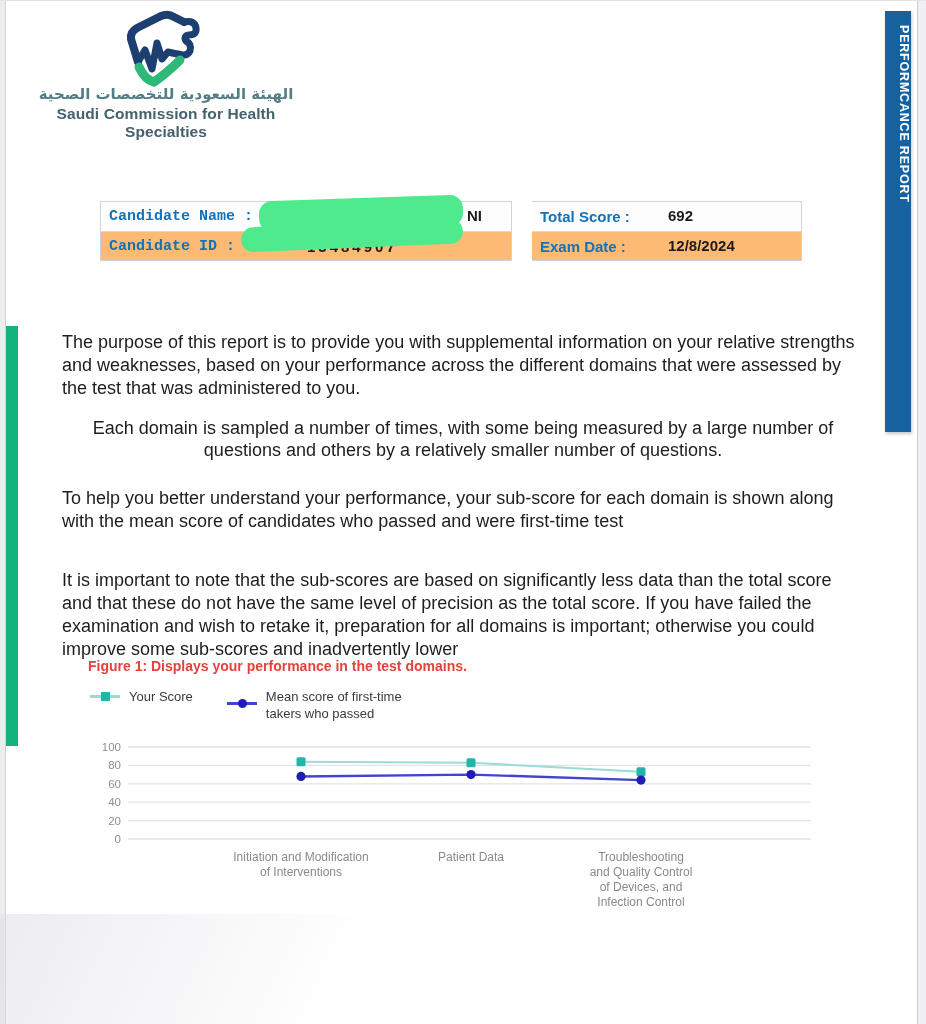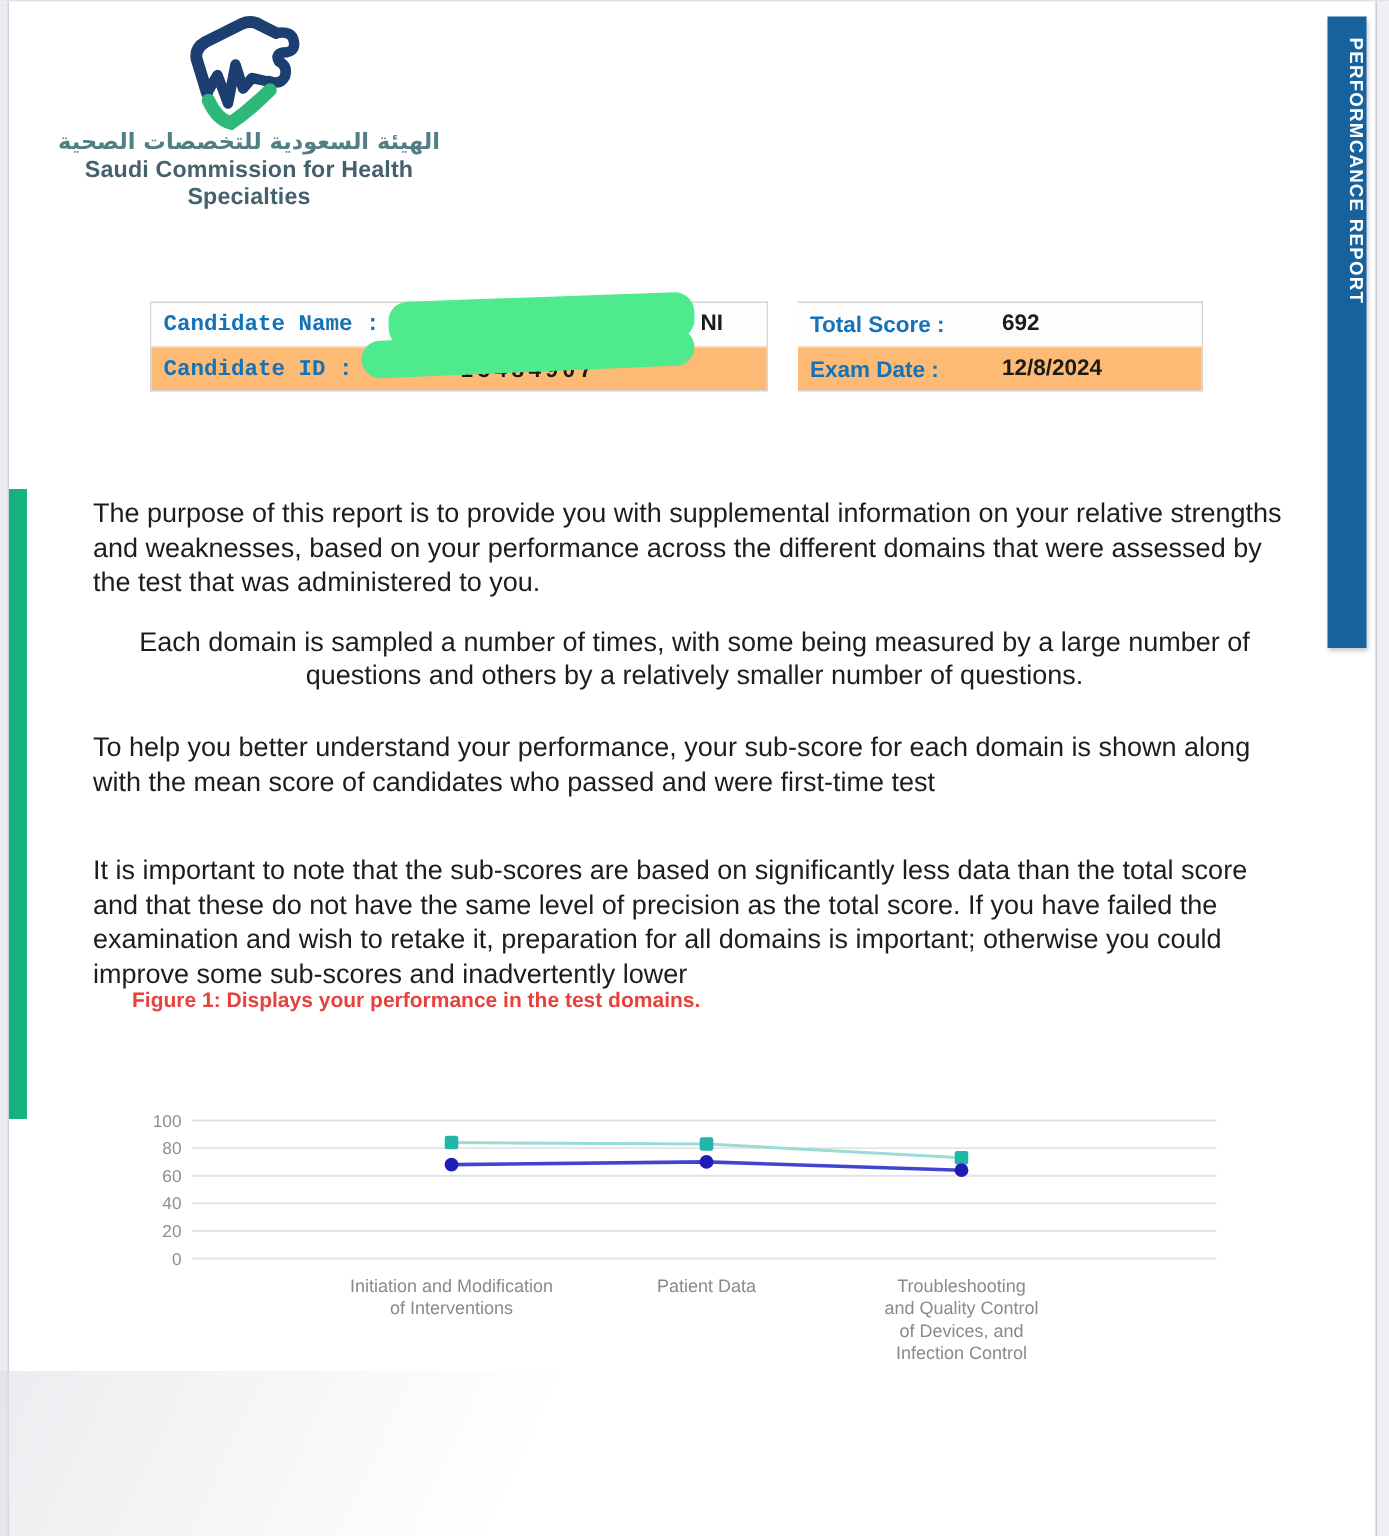--- a/index.html
+++ b/index.html
@@ -140,20 +140,39 @@
 
   <div class="body-text">
     <p class="p1">The purpose of this report is to provide you with supplemental information on your relative strengths and weaknesses, based on your performance across the different domains that were assessed by the test that was administered to you.</p>
     <p class="p2">Each domain is sampled a number of times, with some being measured by a large number of questions and others by a relatively smaller number of questions.</p>
     <p class="p3">To help you better understand your performance, your sub-score for each domain is shown along with the mean score of candidates who passed and were first-time test</p>
     <p class="p4">It is important to note that the sub-scores are based on significantly less data than the total score and that these do not have the same level of precision as the total score. If you have failed the examination and wish to retake it, preparation for all domains is important; otherwise you could improve some sub-scores and inadvertently lower</p>
   </div>
 
   <div class="fig-caption">Figure 1: Displays your performance in the test domains.</div>
 
+  <div class="legend">
+    <div class="legend-item">
+      <span class="legend-swatch">
+        <span class="seg" style="background: rgb(154, 219, 212);"></span>
+        <span class="mark" style="background: rgb(34, 181, 168);"></span>
+      </span>
+      <span class="legend-label">Your Score</span>
+    </div>
+    <div class="legend-item mean">
+      <span class="legend-swatch">
+        <span class="seg" style="background: rgb(67, 67, 210);"></span>
+        <span class="mark round" style="background: rgb(30, 30, 180);"></span>
+      </span>
+      <span class="legend-label">
+        <span>Mean score of first-time</span><br>
+        <span>takers who passed</span>
+      </span>
+    </div>
+  </div>
 
   <div class="chart-wrap">
     <svg id="chart-svg" width="730" height="185" viewBox="0 0 730 185">
         <line x1="33" y1="102" x2="716" y2="102" stroke="#e3e3e6" stroke-width="1.3"></line>
         <text x="26" y="106" text-anchor="end" fill="#8e8e92" font-size="11.5">0</text>
         <line x1="33" y1="83.6" x2="716" y2="83.6" stroke="#e3e3e6" stroke-width="1.3"></line>
         <text x="26" y="87.6" text-anchor="end" fill="#8e8e92" font-size="11.5">20</text>
         <line x1="33" y1="65.19999999999999" x2="716" y2="65.19999999999999" stroke="#e3e3e6" stroke-width="1.3"></line>
         <text x="26" y="69.19999999999999" text-anchor="end" fill="#8e8e92" font-size="11.5">40</text>
         <line x1="33" y1="46.800000000000004" x2="716" y2="46.800000000000004" stroke="#e3e3e6" stroke-width="1.3"></line>

